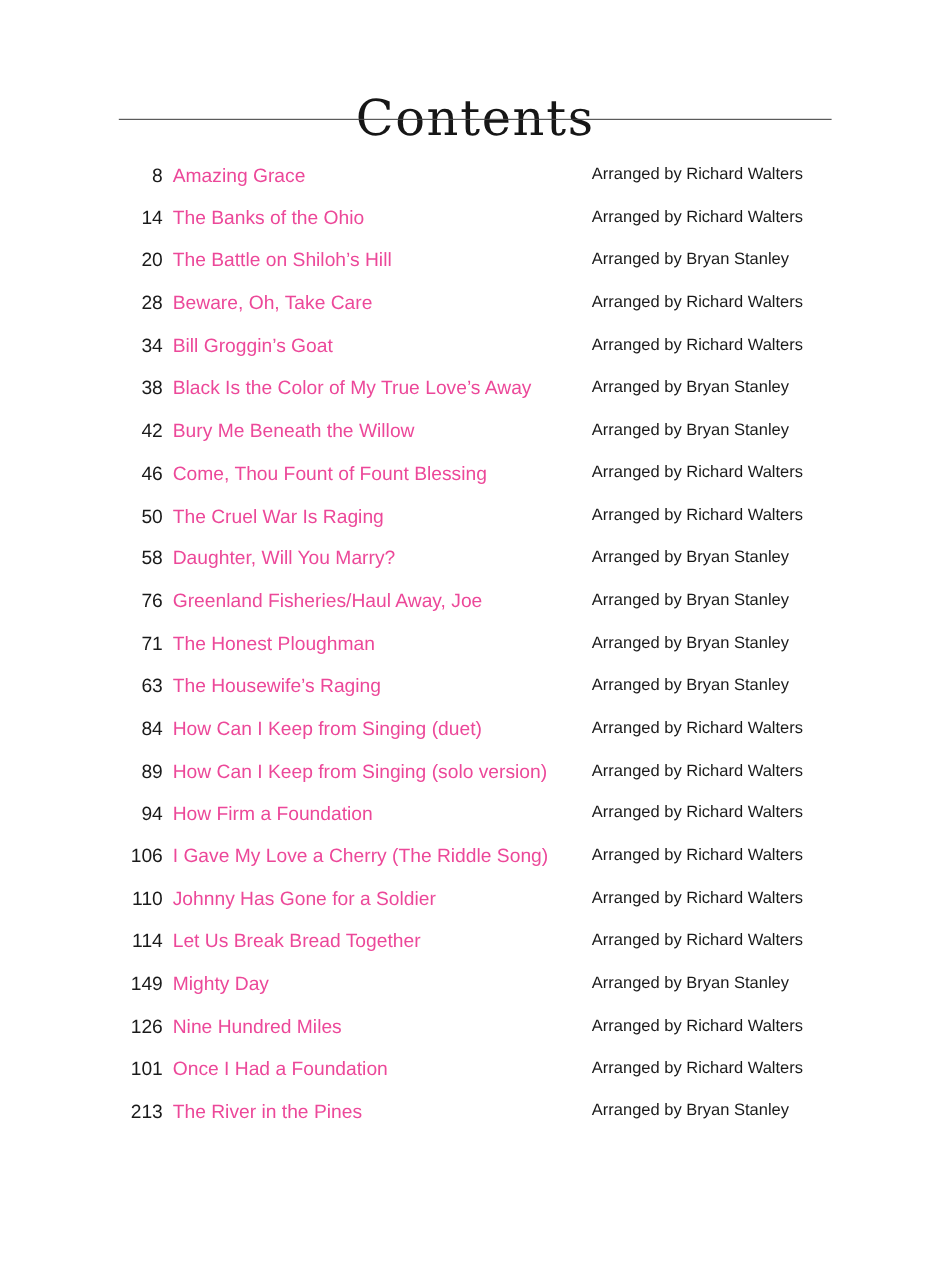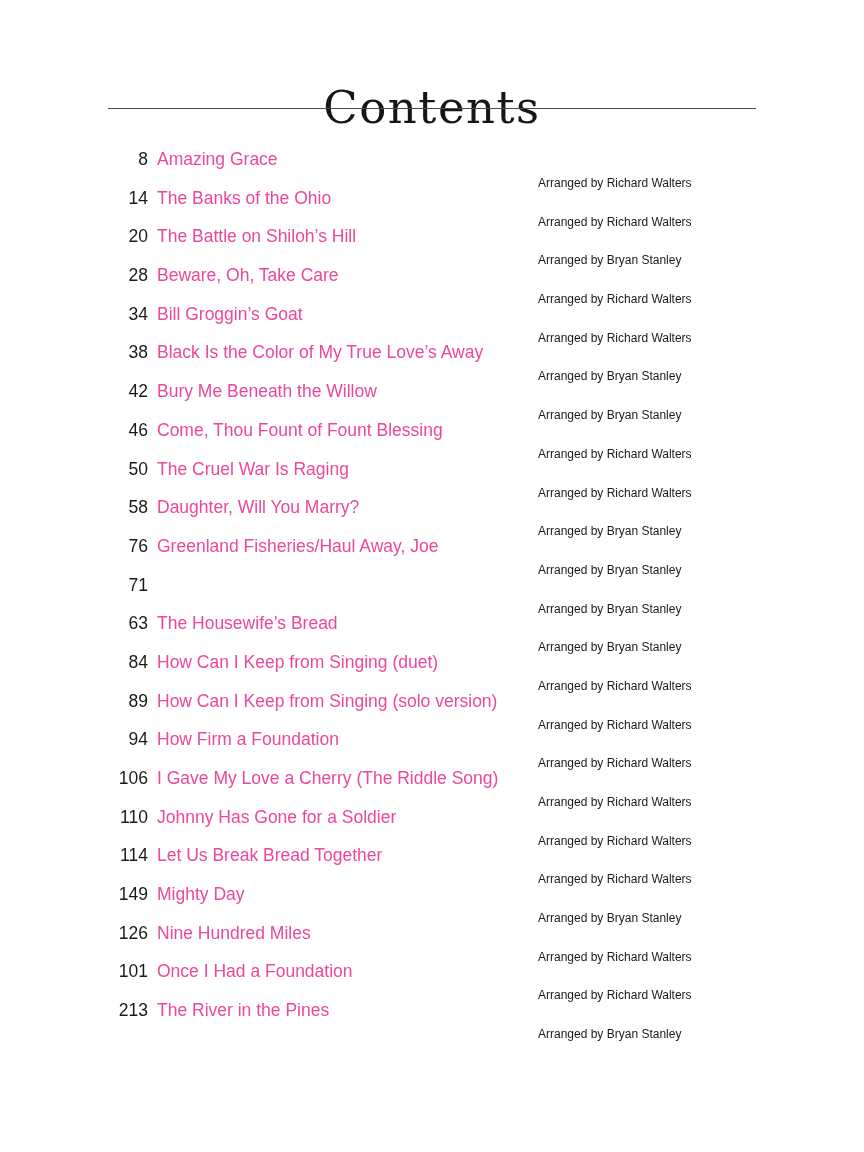--- a/index.html
+++ b/index.html
@@ -80,25 +80,24 @@
     left: 157px;
     font-size: 17.5px;
     line-height: 24px;
     color: #ec4899;
     white-space: nowrap;
   }
 
   .row-arranger {
     position: absolute;
     left: 538px;
-    font-size: 12px;
+    font-size: 15px;
     line-height: 24px;
     color: #1a1a1a;
     white-space: nowrap;
-    margin-top: 24px;
   }
 </style>
 </head>
 <body>
 
 <div class="page">
 
   <h1 class="page-title">Contents</h1>
 
   <div class="divider"></div>
@@ -154,25 +153,26 @@
         <span class="row-title">Daughter, Will You Marry?</span>
         <span class="row-arranger">Arranged by Bryan Stanley</span>
       </div>
       <div class="contents-row">
         <span class="row-page-number">76</span>
         <span class="row-title">Greenland Fisheries/Haul Away, Joe</span>
         <span class="row-arranger">Arranged by Bryan Stanley</span>
       </div>
       <div class="contents-row">
         <span class="row-page-number">71</span>
+        <span class="row-title">The Honest Ploughman</span>
         <span class="row-arranger">Arranged by Bryan Stanley</span>
       </div>
       <div class="contents-row">
         <span class="row-page-number">63</span>
-        <span class="row-title">The Housewife’s Bread</span>
+        <span class="row-title">The Housewife’s Raging</span>
         <span class="row-arranger">Arranged by Bryan Stanley</span>
       </div>
       <div class="contents-row">
         <span class="row-page-number">84</span>
         <span class="row-title">How Can I Keep from Singing (duet)</span>
         <span class="row-arranger">Arranged by Richard Walters</span>
       </div>
       <div class="contents-row">
         <span class="row-page-number">89</span>
         <span class="row-title">How Can I Keep from Singing (solo version)</span>

